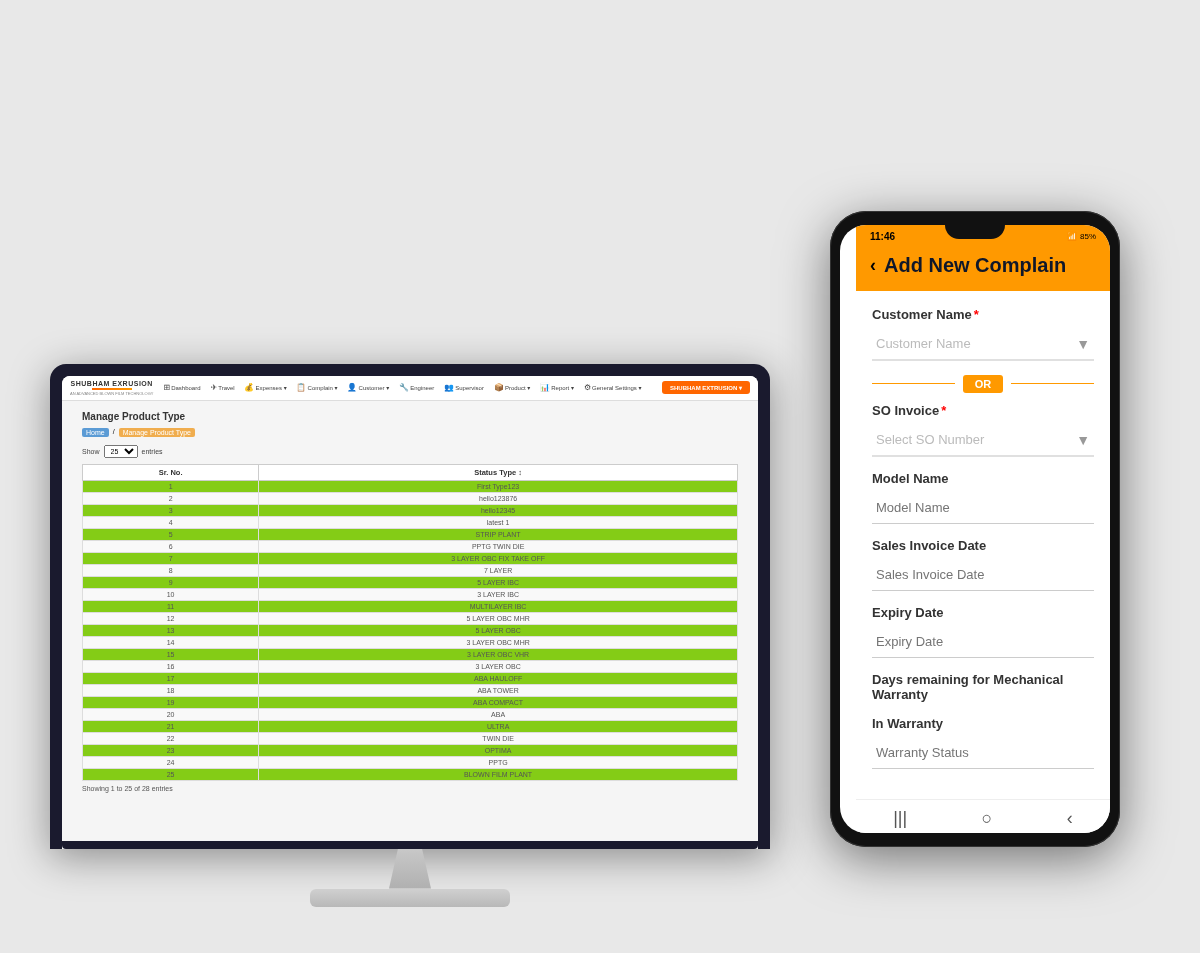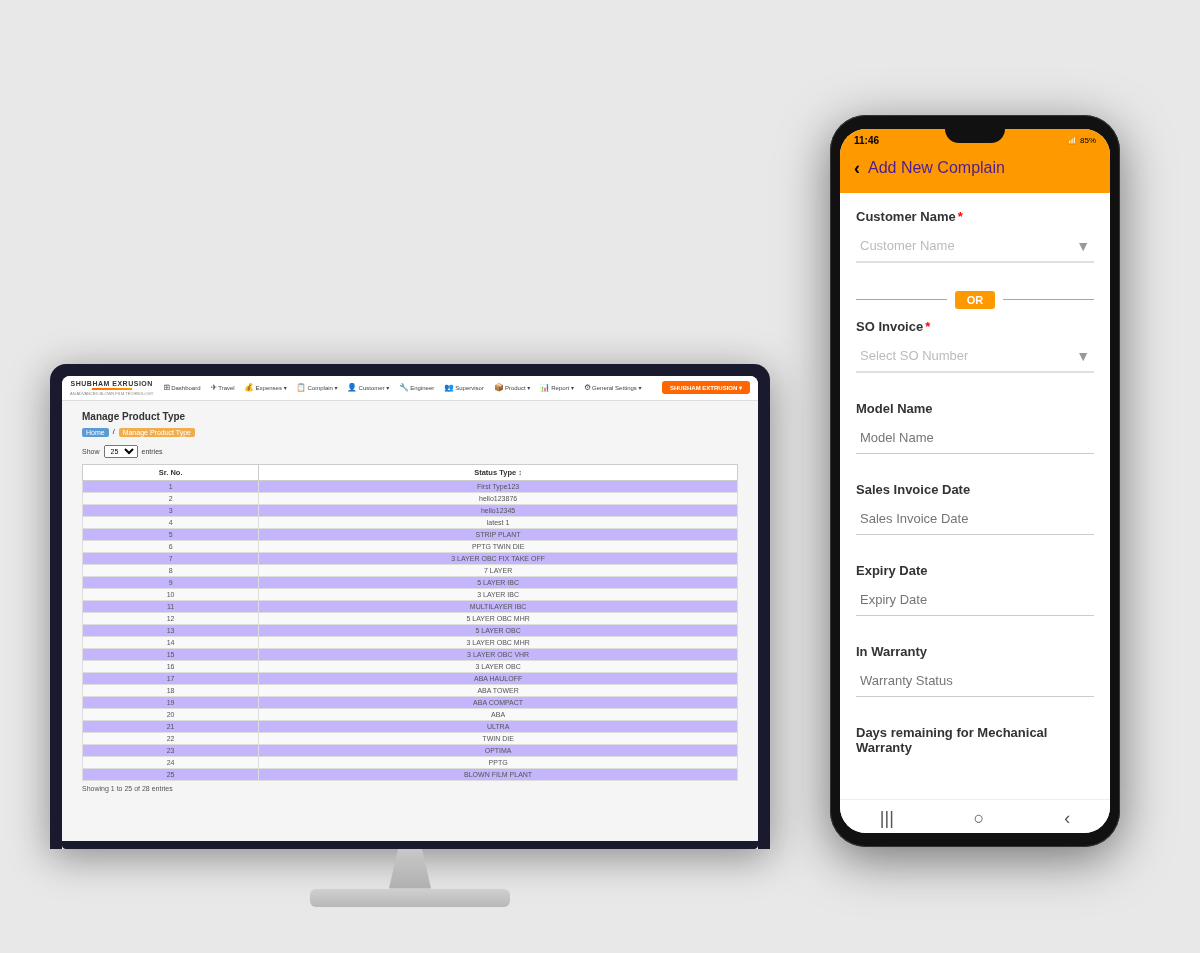--- a/index.html
+++ b/index.html
@@ -163,21 +163,21 @@
 
     .table-controls select {
       font-size: 7px;
       padding: 1px 2px;
     }
 
     .data-table {
       width: 100%;
       border-collapse: collapse;
       font-size: 7px;
-      background: #c4b5fd;
+      background: #84cc16;
       border: 1px solid #ccc;
     }
 
     .data-table th {
       background: #fff;
       border: 1px solid #ccc;
       padding: 3px 8px;
       text-align: center;
       font-size: 7.5px;
       color: #333;
@@ -232,20 +232,21 @@
       border-radius: 36px;
       padding: 14px 10px;
       box-shadow: 0 12px 50px rgba(0,0,0,0.5), inset 0 0 0 1px #333;
     }
 
     .phone-inner {
       background: #fff;
       border-radius: 26px;
       overflow: hidden;
       position: relative;
+      padding-left: 16px;
     }
 
     
     .phone-status-bar {
       background: #f90;
       padding: 6px 14px 4px;
       display: flex;
       justify-content: space-between;
       align-items: center;
     }
@@ -285,35 +286,35 @@
     }
 
     .phone-back-arrow {
       color: #000;
       font-size: 18px;
       font-weight: bold;
       cursor: pointer;
     }
 
     .phone-header-title {
-      font-size: 16px;
-      font-weight: normal;
-      color: #4c1d95;
+      font-size: 20px;
+      font-weight: bold;
+      color: #0f172a;
     }
 
     
     .phone-body {
       background: #fff;
       padding: 16px 16px;
       overflow-y: auto;
       max-height: 620px;
     }
 
     .form-field {
-      margin-bottom: 28px;
+      margin-bottom: 14px;
     }
 
     .form-label {
       font-size: 13px;
       font-weight: bold;
       color: #333;
       margin-bottom: 6px;
       display: flex;
       align-items: center;
       gap: 2px;
@@ -664,26 +665,26 @@
             <div class="form-label">Sales Invoice Date</div>
             <input class="form-input" type="text" placeholder="Sales Invoice Date" style="">
           </div>
 
           <div class="form-field">
             <div class="form-label">Expiry Date</div>
             <input class="form-input" type="text" placeholder="Expiry Date" style="">
           </div>
 
           <div class="form-field">
+            <div class="form-label">Days remaining for Mechanical Warranty</div>
+          </div>
+
+          <div class="form-field">
             <div class="form-label">In Warranty</div>
             <input class="form-input" type="text" placeholder="Warranty Status" style="">
-          </div>
-
-          <div class="form-field">
-            <div class="form-label">Days remaining for Mechanical Warranty</div>
           </div>
 
         </div>
 
         <div class="phone-bottom-bar">
           <span class="phone-nav-icon">|||</span>
           <span class="phone-nav-icon">○</span>
           <span class="phone-nav-icon">‹</span>
         </div>
       </div>

